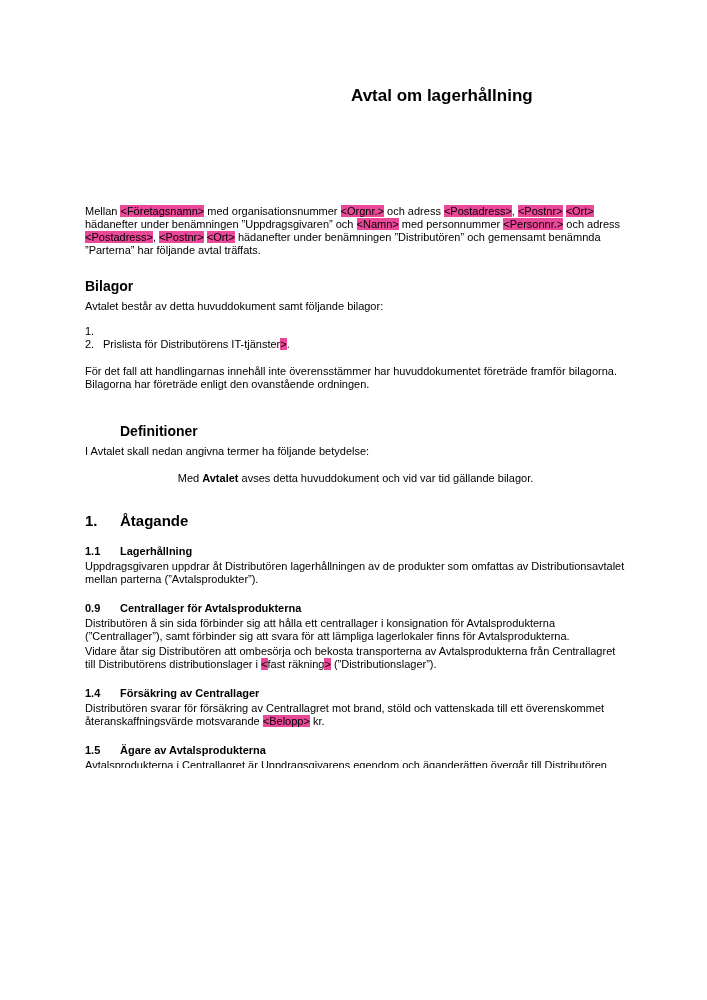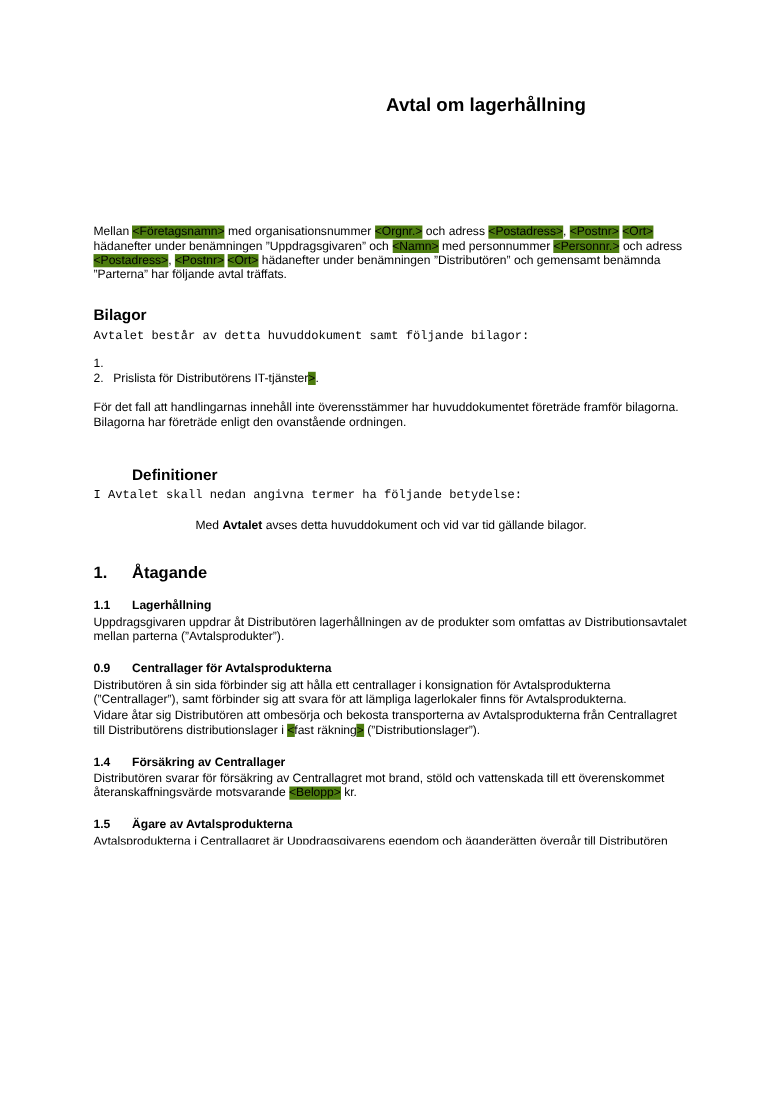--- a/index.html
+++ b/index.html
@@ -15,38 +15,38 @@
   .doc-title{
     margin:86px 0 0 266px;
     font-size:17px;line-height:20px;font-weight:bold;
     white-space:nowrap;
   }
   p{margin:0;}
   .intro{margin-top:99px;}
   .h2{font-size:14px;line-height:15px;font-weight:bold;margin:0;}
   .h2-bilagor{margin-top:22px;}
   .h2-definitioner{margin-top:33px;margin-left:35px;}
-  .lead{margin-top:6px;font-family:Liberation Mono, monospace;}
+  .lead{margin-top:6px;}
   .list{margin-top:12px;}
   .list-row{display:flex;}
   .list-num{width:18px;flex:0 0 18px;}
   .note{margin-top:14px;}
   .def-sentence{margin-top:14px;text-align:center;}
   .sec1-heading{
     margin-top:27px;display:flex;
     font-size:15px;line-height:17px;font-weight:bold;
   }
   .sec1-num{width:35px;flex:0 0 35px;}
   .sub-heading{
     margin-top:16px;display:flex;
     font-weight:bold;line-height:13px;align-items:flex-end;
   }
   .sub-num{width:35px;flex:0 0 35px;}
   .sub-body{margin-top:2px;}
-  .hl{background:#4d7c0f;}
+  .hl{background:#ec4899;}
   .b{font-weight:bold;}
   .footer{
     position:absolute;left:0;right:0;top:941px;
     text-align:center;font-size:11px;line-height:13px;
   }
 </style>
 </head>
 <body>
 
 <div class="page">

